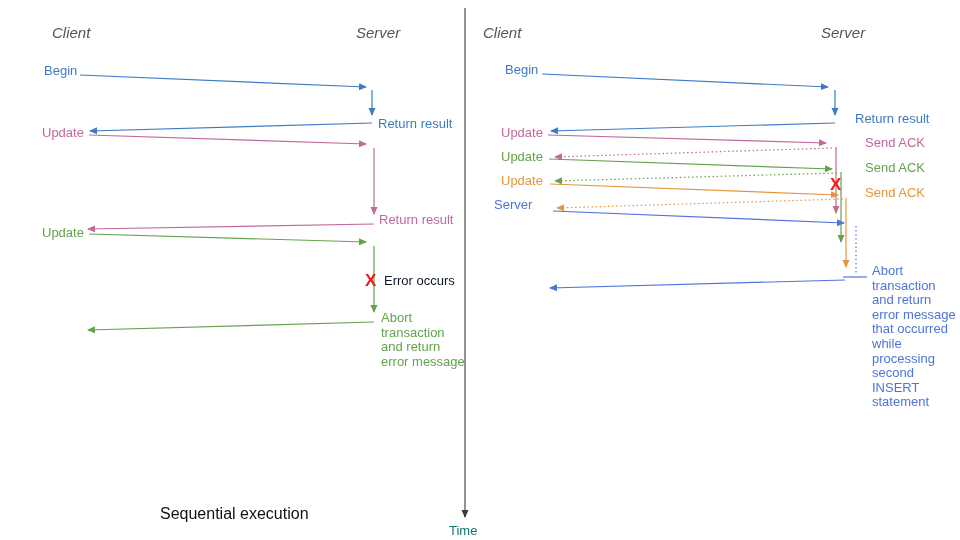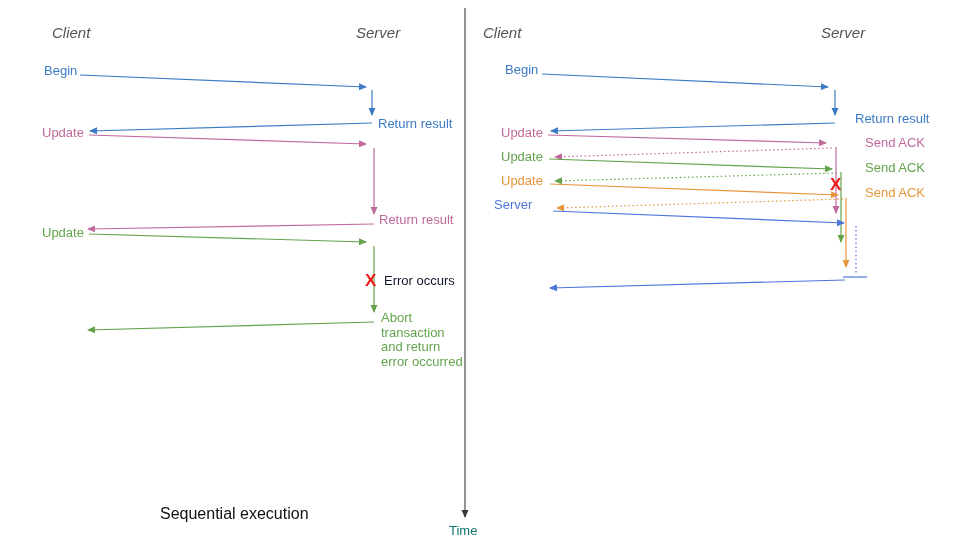--- a/index.html
+++ b/index.html
@@ -101,29 +101,30 @@
   <div class="hdr" style="left:483px;top:24px;">Client</div>
   <div class="hdr" style="left:821px;top:24px;">Server</div>
 
   <div class="lbl c-blue" style="left:44px;top:64px;">Begin</div>
   <div class="lbl c-blue" style="left:378px;top:117px;">Return result</div>
   <div class="lbl c-pink" style="left:42px;top:126px;">Update</div>
   <div class="lbl c-pink" style="left:379px;top:213px;">Return result</div>
   <div class="lbl c-green" style="left:42px;top:226px;">Update</div>
   <div class="xmark" style="left:365px;top:272px;">X</div>
   <div class="lbl c-red" style="left:384px;top:274px;">Error occurs</div>
-  <div class="lbl c-green wrap" style="left:381px;top:311px;">Abort transaction and return error occurred</div>
+  <div class="lbl c-green wrap" style="left:381px;top:311px;">Abort transaction and return error message</div>
   <div class="cap" style="left:160px;top:505px;">Sequential execution</div>
 
   <div class="lbl c-blue" style="left:505px;top:63px;">Begin</div>
   <div class="lbl c-blue" style="left:855px;top:112px;">Return result</div>
   <div class="lbl c-pink" style="left:501px;top:126px;">Update</div>
   <div class="lbl c-pink" style="left:865px;top:136px;">Send ACK</div>
   <div class="lbl c-green" style="left:501px;top:150px;">Update</div>
   <div class="lbl c-green" style="left:865px;top:161px;">Send ACK</div>
   <div class="lbl c-orange" style="left:501px;top:174px;">Update</div>
   <div class="lbl c-orange" style="left:865px;top:186px;">Send ACK</div>
   <div class="lbl c-blue2" style="left:494px;top:198px;">Server</div>
   <div class="xmark" style="left:830px;top:176px;">X</div>
+  <div class="lbl c-blue2 wrap" style="left:872px;top:264px;">Abort transaction and return error message that occurred while processing second INSERT statement</div>
 
   <div class="lbl c-dark" style="left:449px;top:524px;">Time</div>
 
 </div>
 
 </body></html>

